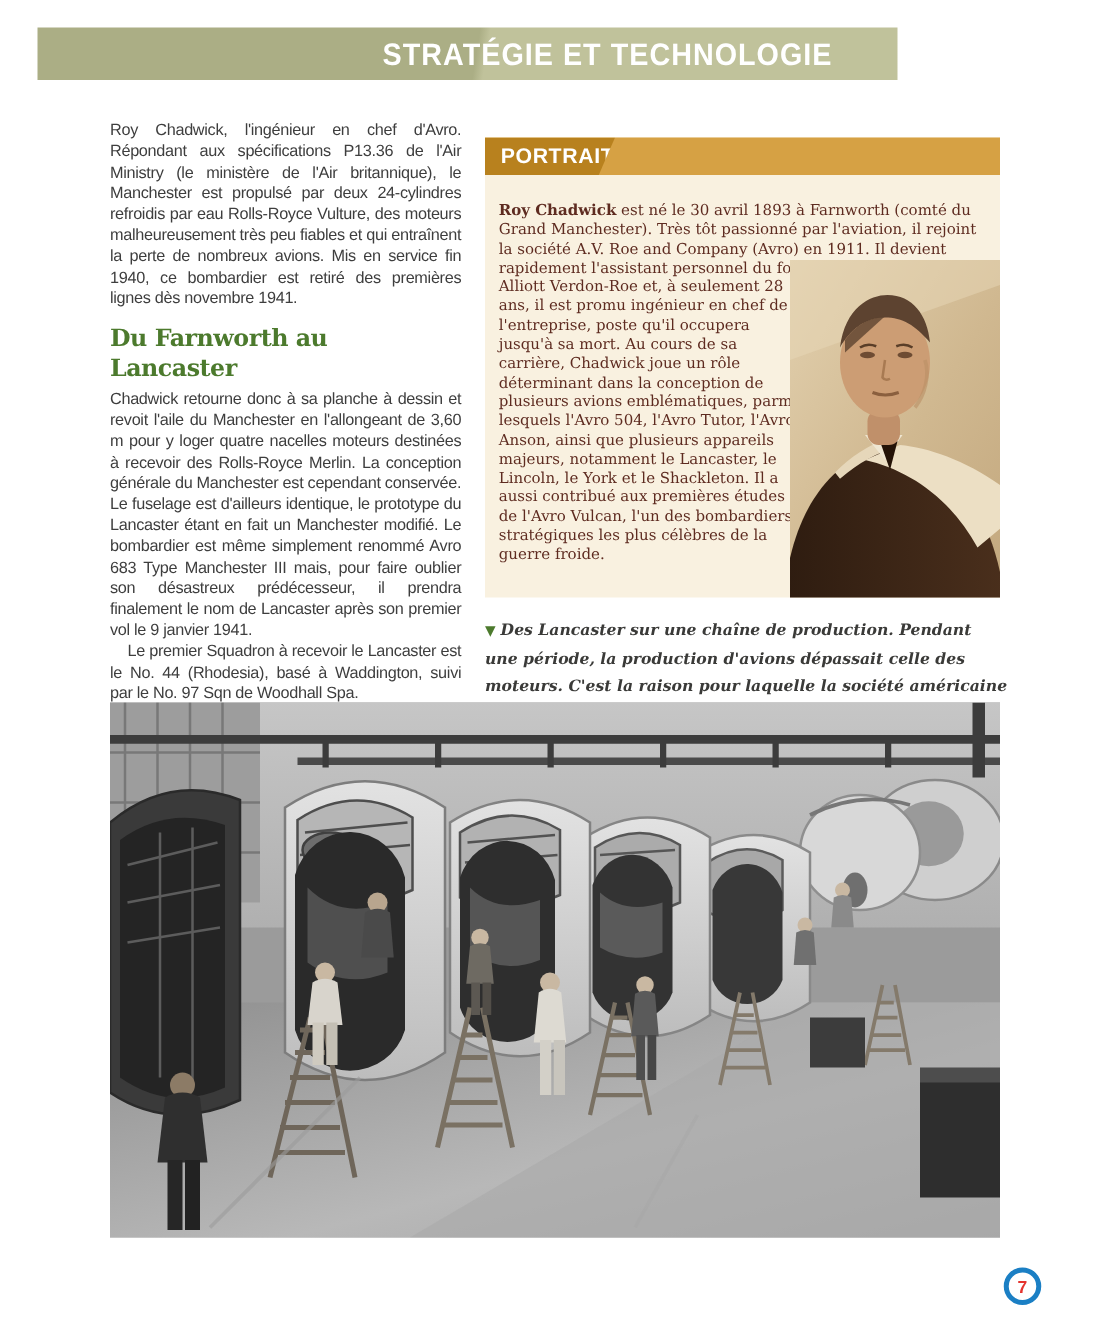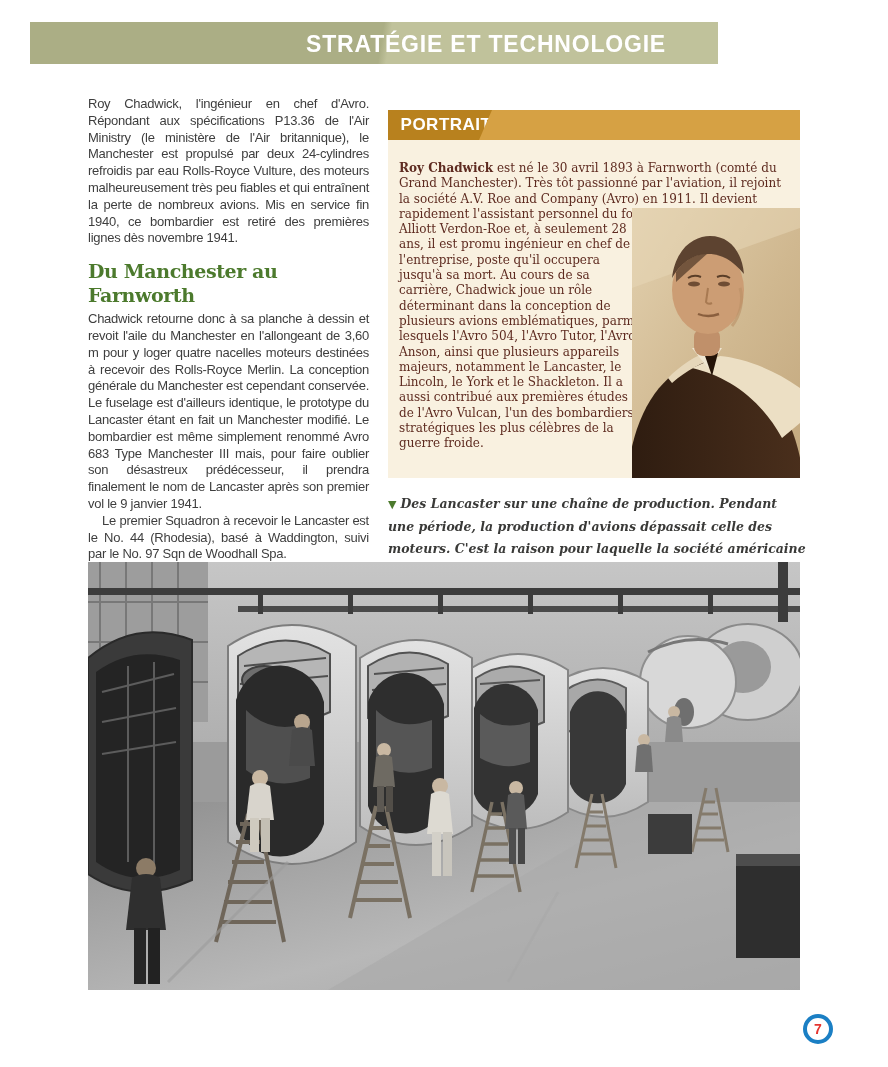--- a/index.html
+++ b/index.html
@@ -89,21 +89,21 @@
 </style>
 </head>
 <body>
 
 <div class="top-banner">
   <div class="title">STRATÉGIE ET TECHNOLOGIE</div>
 </div>
 
 <div class="left-col">
   <p>Roy Chadwick, l'ingénieur en chef d'Avro. Répondant aux spécifications P13.36 de l'Air Ministry (le ministère de l'Air britannique), le Manchester est propulsé par deux 24-cylindres refroidis par eau Rolls-Royce Vulture, des moteurs malheureusement très peu fiables et qui entraînent la perte de nombreux avions. Mis en service fin 1940, ce bombardier est retiré des premières lignes dès novembre 1941.</p>
-  <h2 class="section-heading">Du Manchester au Farnworth</h2>
+  <h2 class="section-heading">Du Farnworth au Lancaster</h2>
   <p>Chadwick retourne donc à sa planche à dessin et revoit l'aile du Manchester en l'allongeant de 3,60 m pour y loger quatre nacelles moteurs destinées à recevoir des Rolls-Royce Merlin. La conception générale du Manchester est cependant conservée. Le fuselage est d'ailleurs identique, le prototype du Lancaster étant en fait un Manchester modifié. Le bombardier est même simplement renommé Avro 683 Type Manchester III mais, pour faire oublier son désastreux prédécesseur, il prendra finalement le nom de Lancaster après son premier vol le 9 janvier 1941.</p>
   <p class="para-indent">Le premier Squadron à recevoir le Lancaster est le No. 44 (Rhodesia), basé à Waddington, suivi par le No. 97 Sqn de Woodhall Spa.</p>
 </div>
 
 <div class="portrait-box">
   <div class="pb-banner">
     <div class="pb-kicker">PORTRAIT</div>
   </div>
   <div class="pb-body">
     <span class="pb-lead-name">Roy Chadwick</span><span> est né le 30 avril 1893 à Farnworth (comté du Grand Manchester). Très tôt passionné par l'aviation, il rejoint la société A.V. Roe and Company (Avro) en 1911. Il devient rapidement l'assistant personnel du fondateur,</span>

